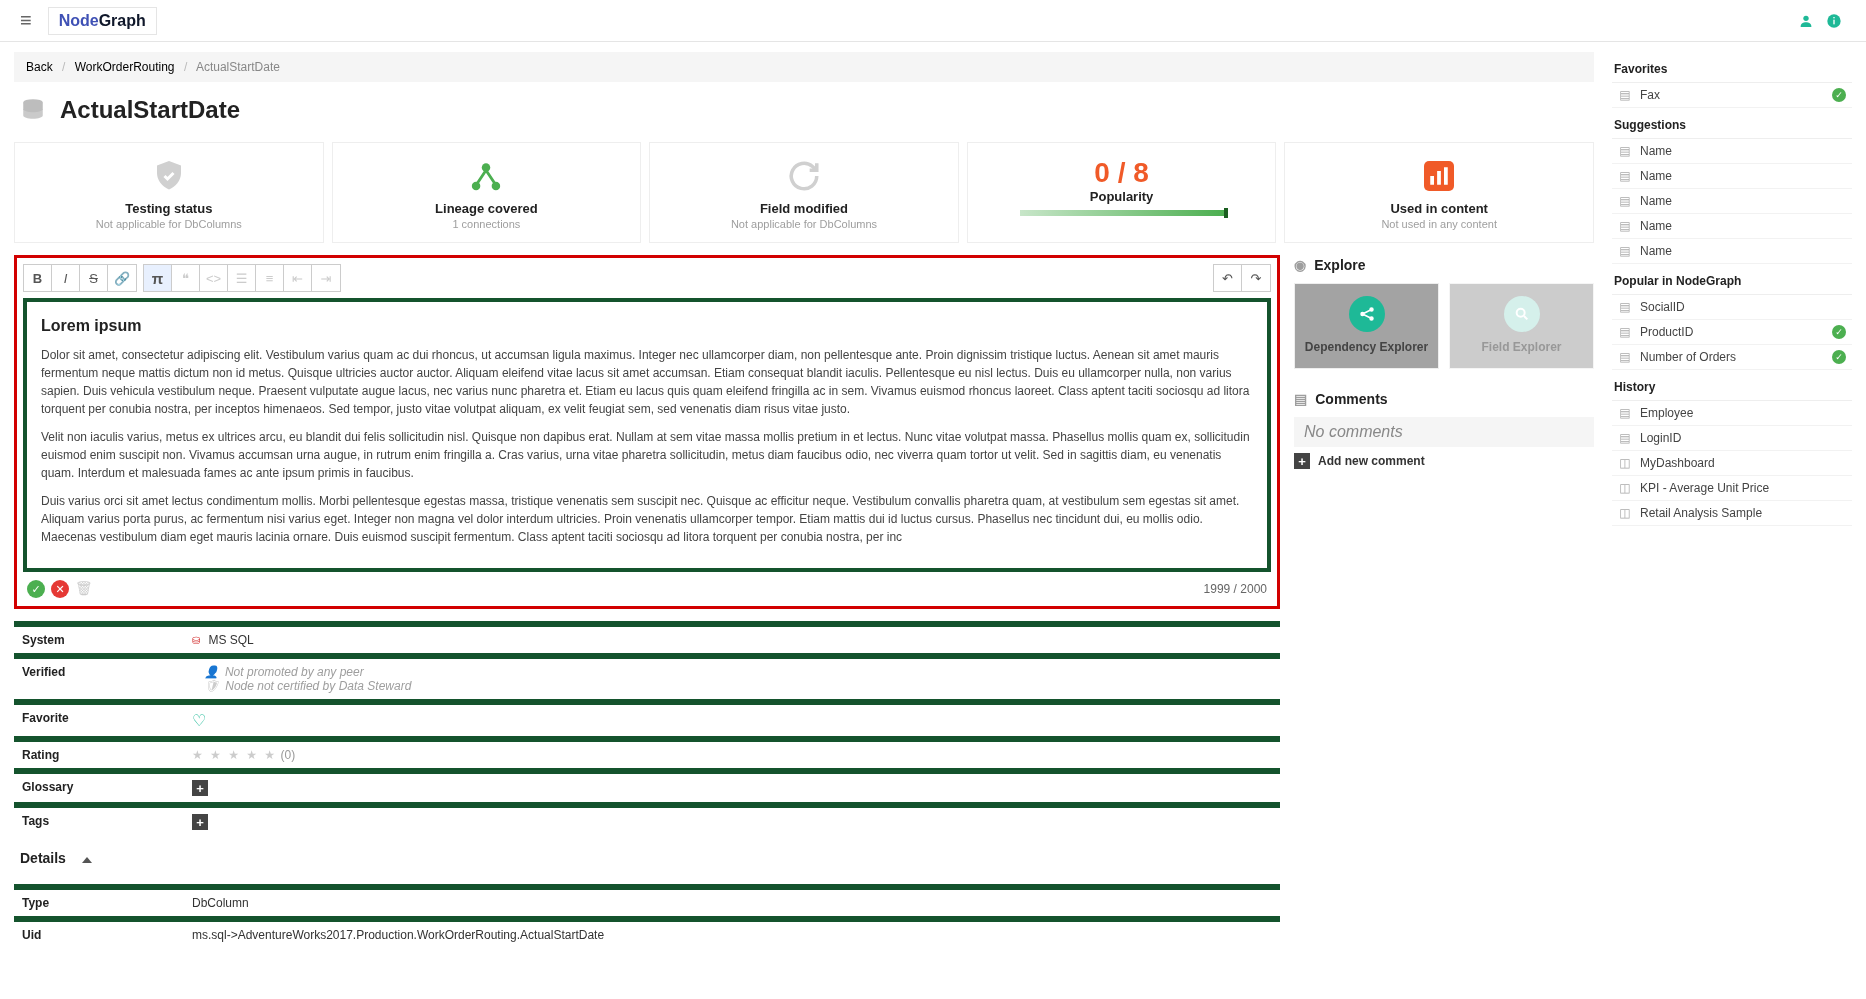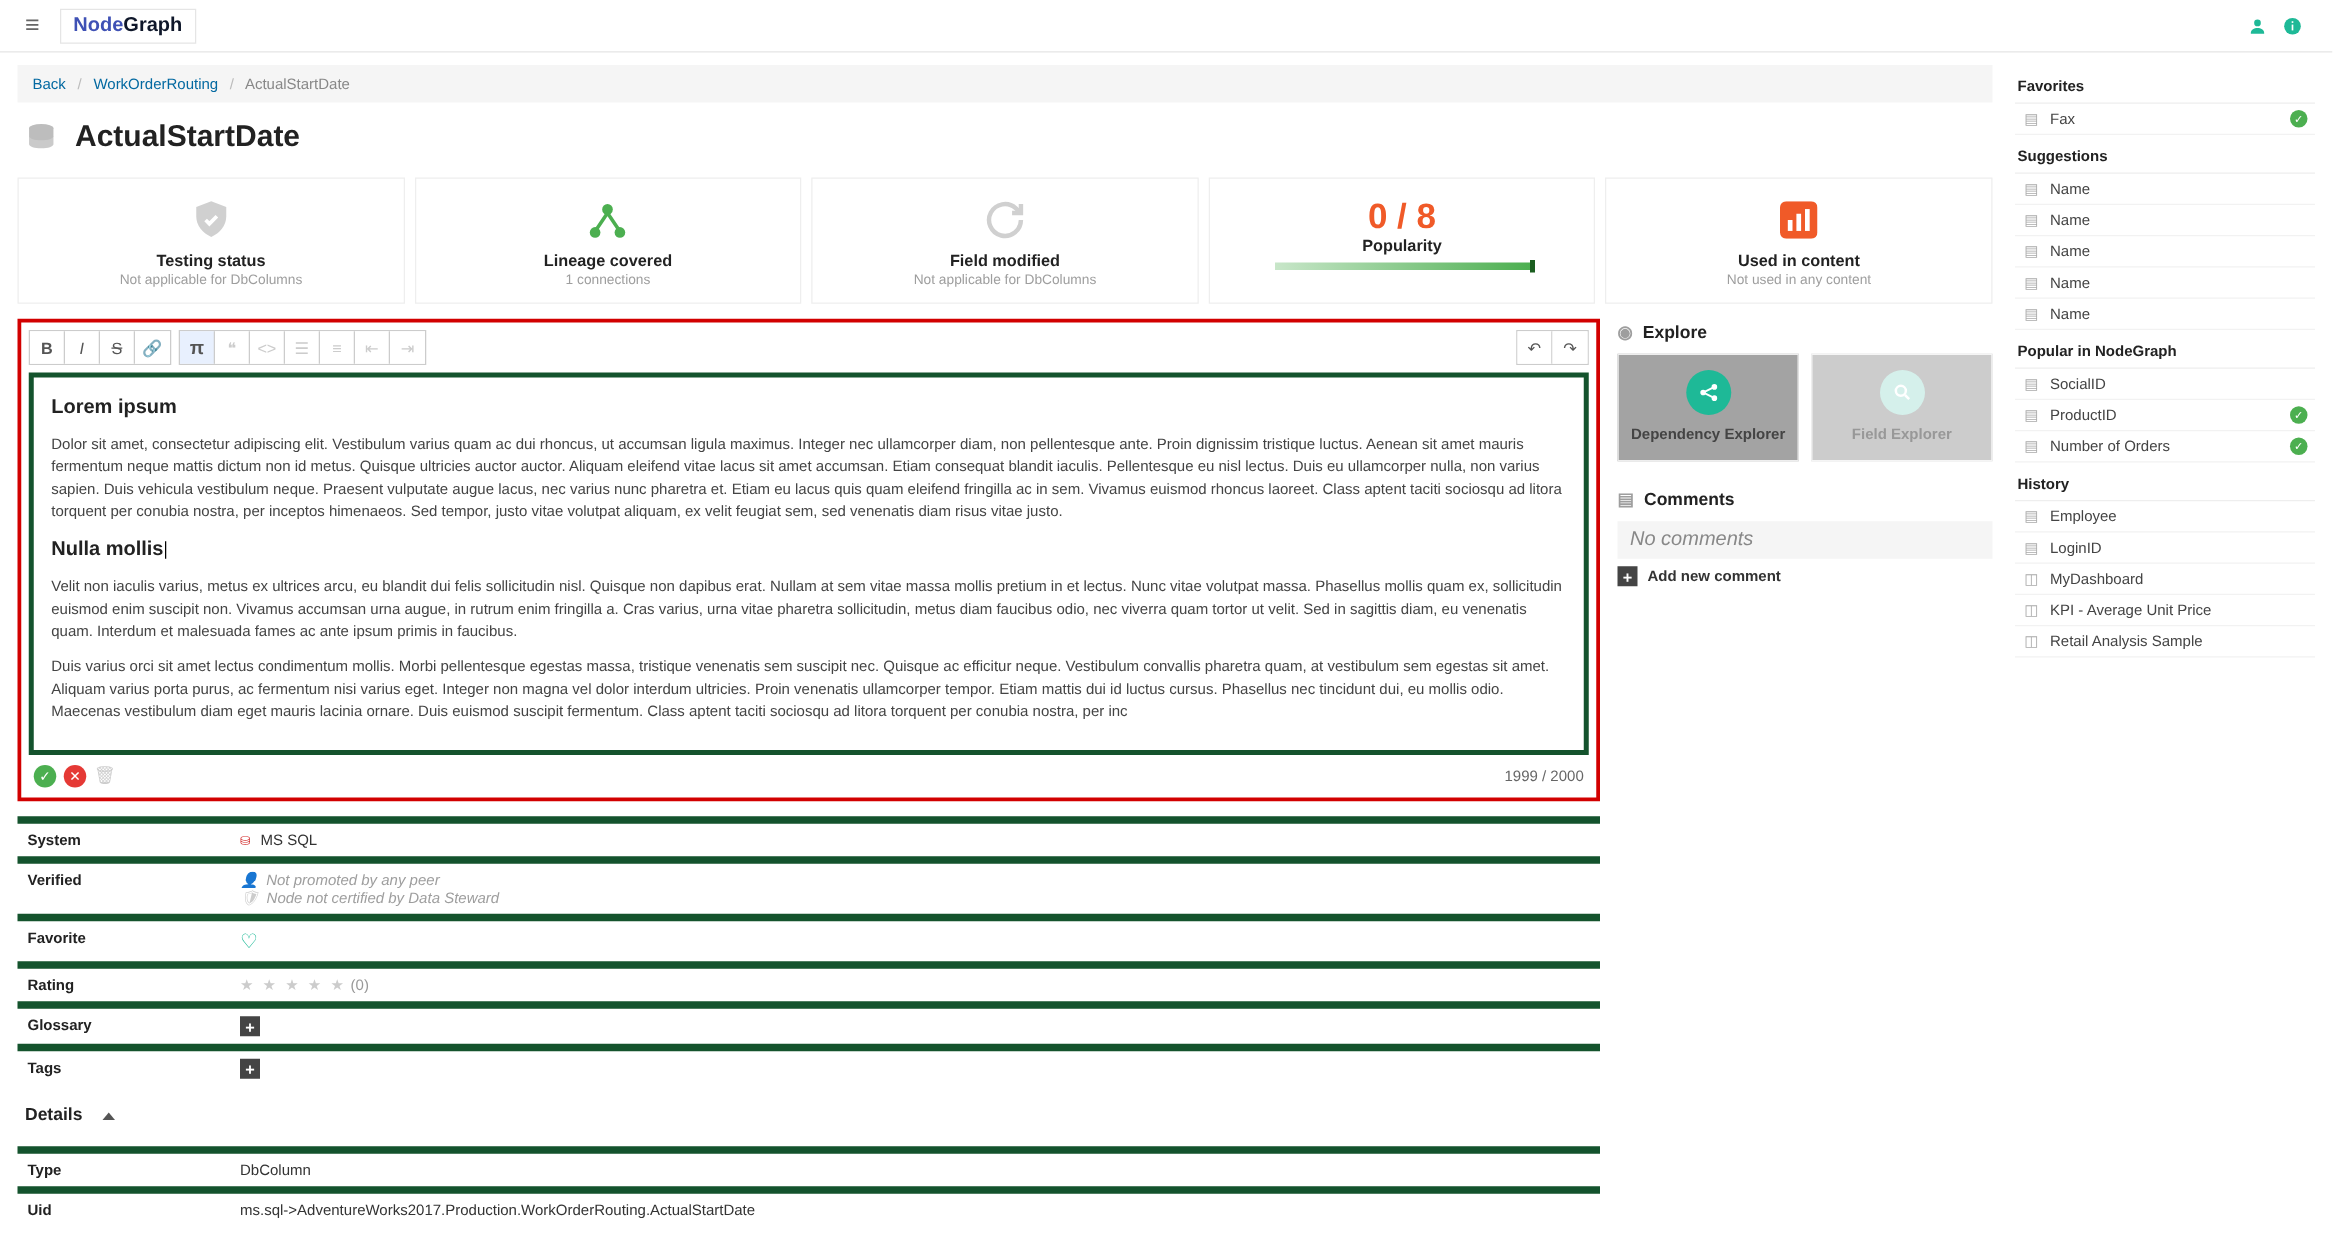--- a/index.html
+++ b/index.html
@@ -10,21 +10,21 @@
 .logo-node { color: #3f51b5; font-weight: 700; font-size: 16px; }
 .logo-graph { color: #0f172a; font-weight: 700; font-size: 16px; }
 .top-spacer { flex: 1; }
 .top-icons { display: flex; gap: 12px; color: #1eb997; font-size: 18px; padding-right: 14px; }
 
 .layout { display: flex; padding: 10px 14px; gap: 18px; }
 .main { flex: 1; min-width: 0; }
 .side { width: 240px; flex-shrink: 0; }
 
 .crumbs-bar { background: #f5f5f5; padding: 8px 12px; color: #888; font-size: 12px; }
-.crumbs-bar a { color: #0369a1; text-decoration: none; }
+.crumbs-bar a { color: #000000; text-decoration: none; }
 .crumbs-bar .sep { color: #bbb; margin: 0 6px; }
 
 .title-row { display: flex; align-items: center; gap: 12px; padding: 14px 4px 18px; }
 .title-icon { width: 30px; height: 26px; display:inline-flex; }
 .title-text { font-size: 24px; font-weight: 700; color: #222; }
 
 .cards { display: flex; gap: 8px; margin-bottom: 12px; }
 .card { flex: 1; background: #fff; border: 1px solid #eee; text-align: center; padding: 14px 8px 12px; }
 .card-icon { height: 38px; display: flex; align-items: center; justify-content: center; margin-bottom: 6px; }
 .card-title { font-weight: 700; font-size: 13px; color: #222; }
@@ -55,21 +55,21 @@
 .ef-left { display: flex; gap: 6px; }
 .ef-right { margin-left: auto; font-size: 12px; color: #666; }
 .circ { width: 18px; height: 18px; border-radius: 50%; display:inline-flex; align-items:center; justify-content:center; font-size:11px; color:#fff;}
 .circ.ok { background:#4caf50;} .circ.no { background:#e53935;}
 .trash { color:#ccc; font-size:14px;}
 
 .meta-table { width: 100%; border-collapse: collapse; margin-top: 12px; font-size: 12px; }
 .meta-table tr { border-top: 6px solid #14532d; }
 .meta-table td { padding: 6px 8px; vertical-align: top; }
 .meta-table td:first-child { width: 170px; font-weight: 700; color: #222; }
-.muted-it { color: #9e9e9e; font-style: italic; }
+.muted-it { color: #9e9e9e; font-style: italic; margin-left: 12px; }
 .heart { color:#1eb997; font-size:16px;}
 .stars { color:#ccc; letter-spacing:2px; }
 .plusbox { display:inline-flex; width:16px; height:16px; background:#444; color:#fff; align-items:center; justify-content:center; font-size:13px; font-weight:700;}
 
 .details-head { font-weight:700; font-size:14px; padding:14px 6px 6px; display:flex; align-items:center; gap:16px; color:#222;}
 .caret-up::after{content:"";display:inline-block;width:0;height:0;border-left:5px solid transparent;border-right:5px solid transparent;border-bottom:6px solid #555;}
 
 .sec-head { display:flex; align-items:center; gap:8px; font-weight:700; font-size:14px; color:#222; margin:2px 0 10px;}
 .sec-icon { color:#9e9e9e; font-size:14px;}
 .explore-cells { display:flex; gap:10px; }
@@ -217,21 +217,20 @@
       </div>
       <div style="flex:1"></div>
       <div class="tgroup">
         <div class="tbtn">↶</div>
         <div class="tbtn">↷</div>
       </div>
     </div>
     <div class="editor-body">
       <h3>Lorem ipsum</h3>
       <p>Dolor sit amet, consectetur adipiscing elit. Vestibulum varius quam ac dui rhoncus, ut accumsan ligula maximus. Integer nec ullamcorper diam, non pellentesque ante. Proin dignissim tristique luctus. Aenean sit amet mauris fermentum neque mattis dictum non id metus. Quisque ultricies auctor auctor. Aliquam eleifend vitae lacus sit amet accumsan. Etiam consequat blandit iaculis. Pellentesque eu nisl lectus. Duis eu ullamcorper nulla, non varius sapien. Duis vehicula vestibulum neque. Praesent vulputate augue lacus, nec varius nunc pharetra et. Etiam eu lacus quis quam eleifend fringilla ac in sem. Vivamus euismod rhoncus laoreet. Class aptent taciti sociosqu ad litora torquent per conubia nostra, per inceptos himenaeos. Sed tempor, justo vitae volutpat aliquam, ex velit feugiat sem, sed venenatis diam risus vitae justo.</p>
-      <h3 class="cursor">Nulla mollis</h3>
       <p>Velit non iaculis varius, metus ex ultrices arcu, eu blandit dui felis sollicitudin nisl. Quisque non dapibus erat. Nullam at sem vitae massa mollis pretium in et lectus. Nunc vitae volutpat massa. Phasellus mollis quam ex, sollicitudin euismod enim suscipit non. Vivamus accumsan urna augue, in rutrum enim fringilla a. Cras varius, urna vitae pharetra sollicitudin, metus diam faucibus odio, nec viverra quam tortor ut velit. Sed in sagittis diam, eu venenatis quam. Interdum et malesuada fames ac ante ipsum primis in faucibus.</p>
       <p>Duis varius orci sit amet lectus condimentum mollis. Morbi pellentesque egestas massa, tristique venenatis sem suscipit nec. Quisque ac efficitur neque. Vestibulum convallis pharetra quam, at vestibulum sem egestas sit amet. Aliquam varius porta purus, ac fermentum nisi varius eget. Integer non magna vel dolor interdum ultricies. Proin venenatis ullamcorper tempor. Etiam mattis dui id luctus cursus. Phasellus nec tincidunt dui, eu mollis odio. Maecenas vestibulum diam eget mauris lacinia ornare. Duis euismod suscipit fermentum. Class aptent taciti sociosqu ad litora torquent per conubia nostra, per inc</p>
     </div>
     <div class="editor-foot">
       <div class="ef-left">
         <span class="circ ok">✓</span>
         <span class="circ no">✕</span>
         <span class="trash">🗑</span>
       </div>
       <div class="ef-right">1999 / 2000</div>

